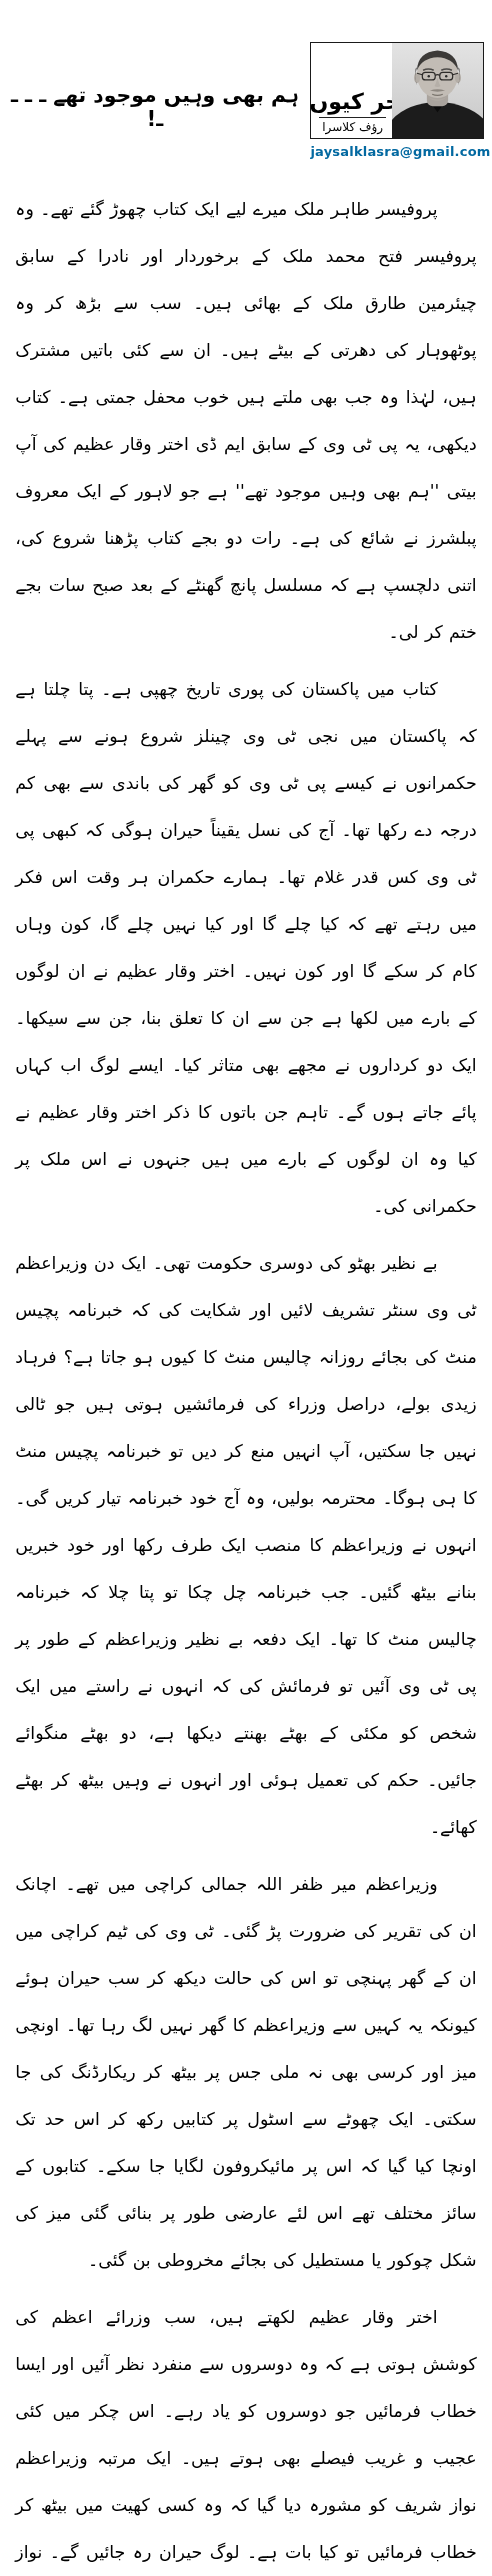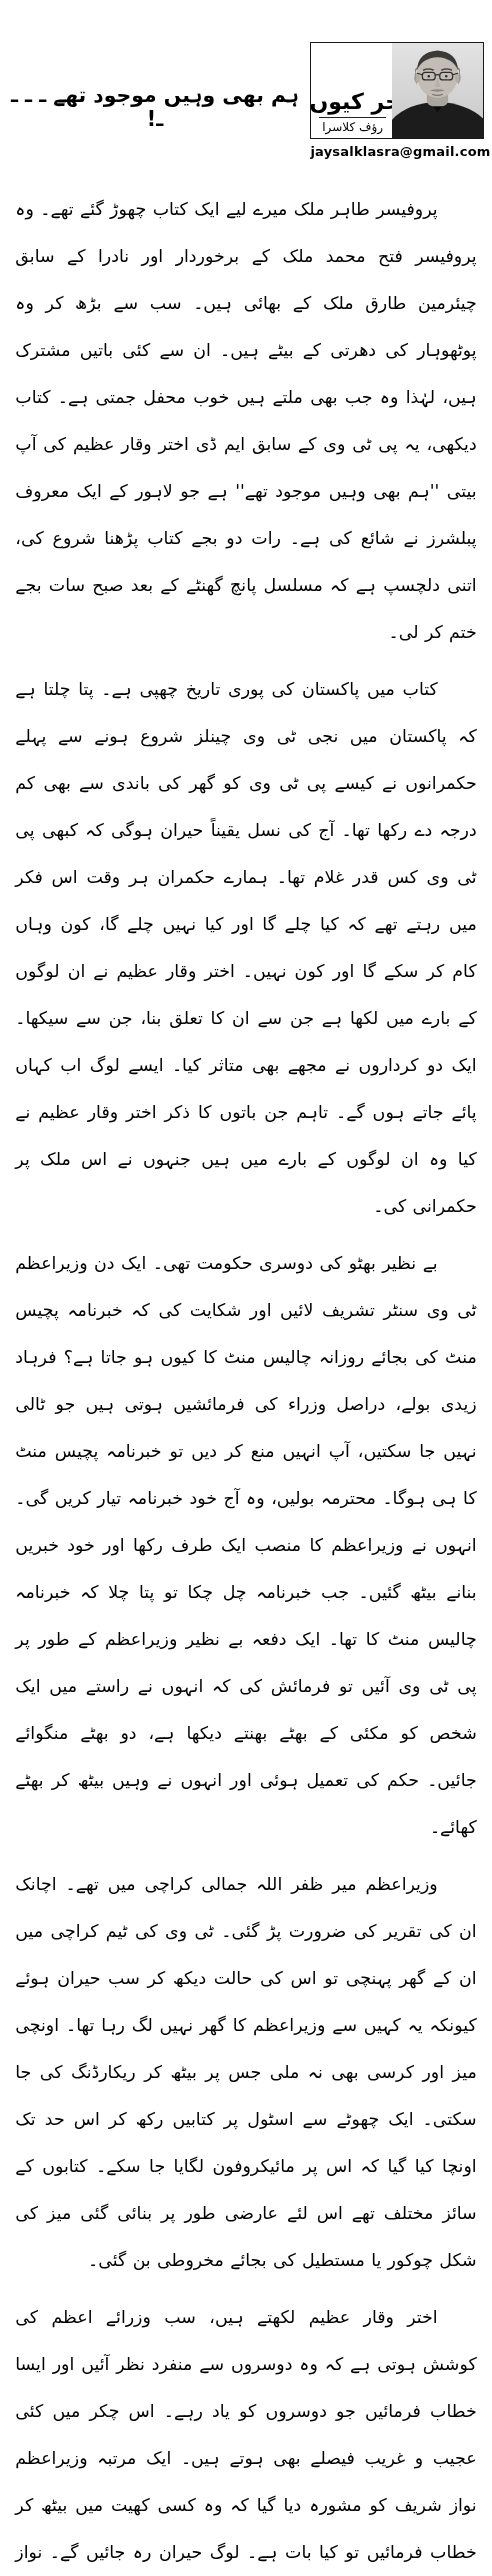--- a/index.html
+++ b/index.html
@@ -27,21 +27,21 @@
     padding:3px 1.5px 3.8px 3px; min-width:0;
   }
   .logo-title { font-size:22px; font-weight:bold; direction:rtl; line-height:1.05; white-space:nowrap; }
   .logo-divider { width:88%; border-top:1.5px solid #222; margin:3.8px 0 2.3px; }
   .author-name { font-size:12px; direction:rtl; white-space:nowrap; }
   .portrait { width:91px; height:100%; flex:none; }
   .portrait svg { display:block; width:100%; height:100%; }
   .email {
     position:absolute; top:144px; right:7.6px; width:174px;
     direction:ltr; text-align:left;
-    font-weight:bold; font-size:13px; letter-spacing:0.2px; color:#000000;
+    font-weight:bold; font-size:13px; letter-spacing:0.2px; color:#0369a1;
   }
   
   .article-body {
     position:absolute; top:176px; left:0; width:492px;
     direction:rtl; box-sizing:border-box; padding:0 5.3px;
   }
   .para {
     margin:10px; font-size:17.4px; line-height:47px;
     text-align:justify; text-indent:39px;
     word-spacing:0.8px;

